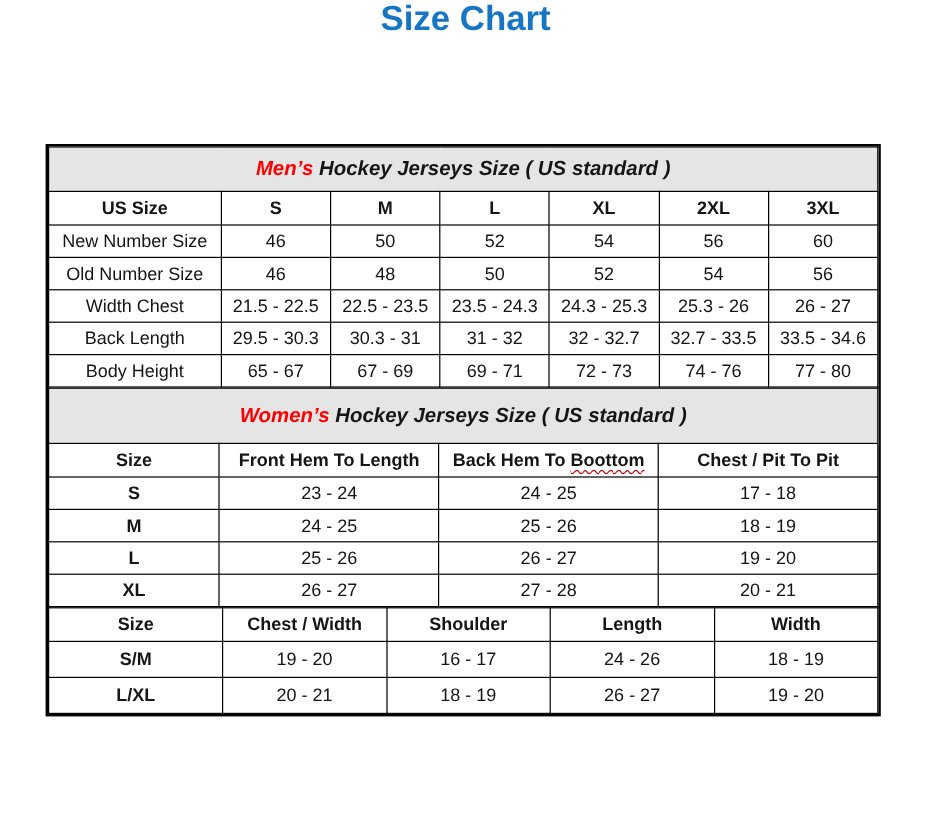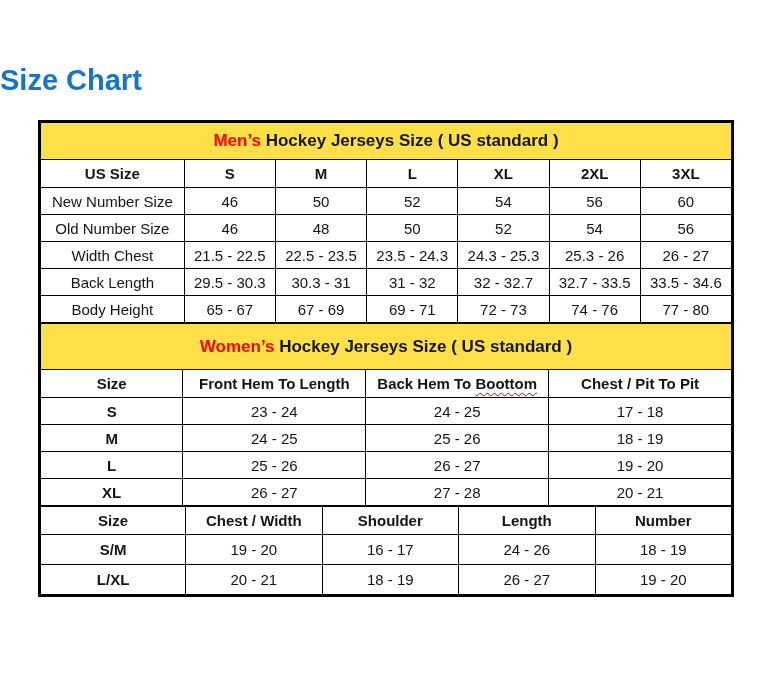--- a/index.html
+++ b/index.html
@@ -1,35 +1,35 @@
 <!DOCTYPE html>
 <html><head>
 <meta charset="utf-8">
 <style>
   * { margin:0; padding:0; box-sizing:border-box; }
   html,body { width:776px; height:692px; background:#ffffff; overflow:hidden;
               font-family:"Liberation Sans", sans-serif; color:#151515; }
   .page-title {
-    margin-top:64px; 
+    text-align:center;
     font-size:29px; font-weight:bold; color:#1776C4;
     letter-spacing:0px;
   }
   .chart-wrap {
     position:absolute; left:38px; top:120px; width:696px;
     border:2px solid #000;
   }
   table.size-table {
     width:100%; border-collapse:collapse; table-layout:fixed;
   }
   table.size-table td, table.size-table th {
     border:1px solid #000; text-align:center; vertical-align:middle;
     font-size:15px; height:27px; padding:2px 2px;
   }
   tr.band-row td {
-    background:#fde047; font-weight:bold; font-size:17px; height:37px;
+    background:#e5e5e5; font-weight:bold; font-size:17px; height:37px;font-style:italic;
   }
   .women tr.band-row td { height:46px; }
   .youth tr.band-row td { height:27px; }
   tr.cols-row th { font-weight:bold; height:28px; }
   .band-accent { color:#FF0000; }
   td.row-label { font-weight:normal; }
   .bold-labels td.row-label { font-weight:bold; }
   .youth tbody td { height:30px; }
   .misspell {
     text-decoration-line:underline;
@@ -172,21 +172,21 @@
         <col style="width:19.75%">
       <col style="width:19.75%">
         <col style="width:19.75%">
     </colgroup>
     <thead>
       <tr class="cols-row">
         <th>Size</th>
         <th>Chest / Width</th>
         <th>Shoulder</th>
         <th>Length</th>
-        <th>Number</th>
+        <th>Width</th>
       </tr>
     </thead>
     <tbody>
         <tr>
           <td class="row-label">S/M</td>
           <td>19 - 20</td>
           <td>16 - 17</td>
           <td>24 - 26</td>
           <td>18 - 19</td>
         </tr>

